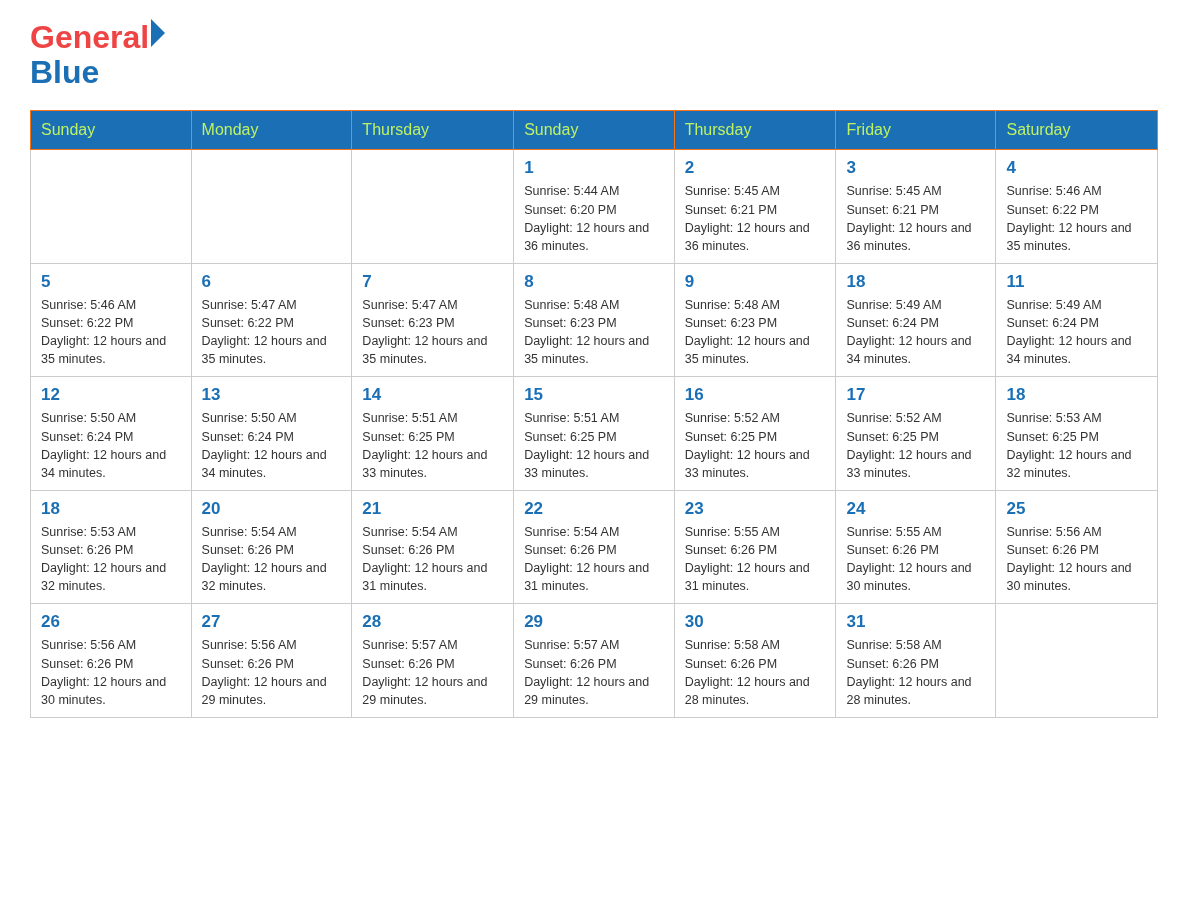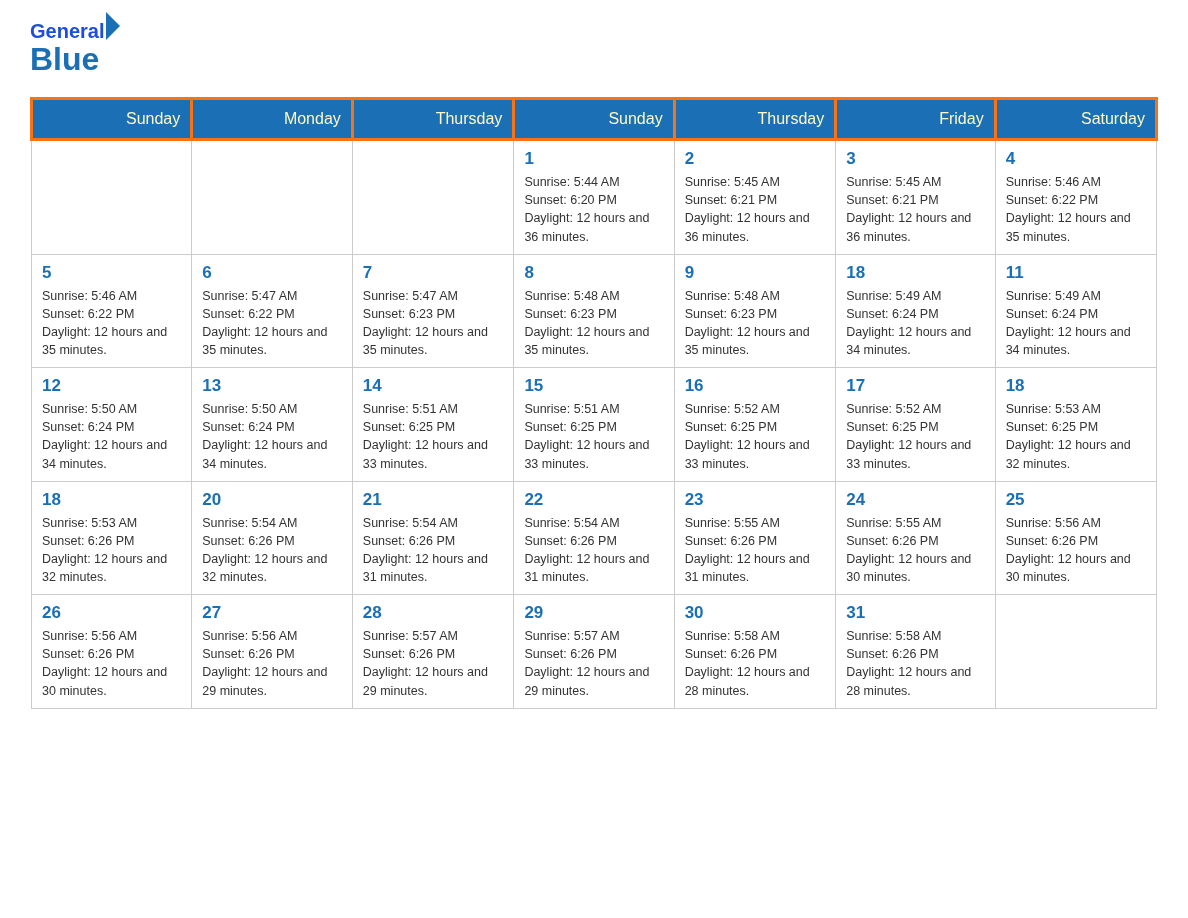--- a/index.html
+++ b/index.html
@@ -20,23 +20,23 @@
       display: flex;
       align-items: center;
       gap: 0;
     }
     .logo-text {
       display: flex;
       flex-direction: column;
       line-height: 1.1;
     }
     .logo-general {
-      font-size: 20px;
+      font-size: 32px;
       font-weight: bold;
-      color: #1d4ed8;
+      color: #ef4444;
     }
     .logo-blue {
       font-size: 32px;
       font-weight: bold;
       color: #1a6fb5;
     }
     .logo-triangle {
       width: 0;
       height: 0;
       border-left: 14px solid #1a6fb5;
@@ -59,26 +59,26 @@
       color: #444;
       margin-top: 4px;
     }
     .calendar {
       width: 100%;
       border-collapse: collapse;
       border: 1px solid #ccc;
     }
     .calendar th {
       background-color: #1a6fb5;
-      color: #fef9c3;
-      text-align: right;
+      color: #bef264;
+      text-align: left;
       padding: 10px 10px;
       font-size: 16px;
       font-weight: normal;
-      border: 3px solid #f97316;
+      border: 1px solid #f97316;
     }
     .calendar td {
       vertical-align: top;
       padding: 8px 10px;
       border: 1px solid #ccc;
       width: 170px;
       min-height: 110px;
       font-size: 13px;
       color: #333;
     }

